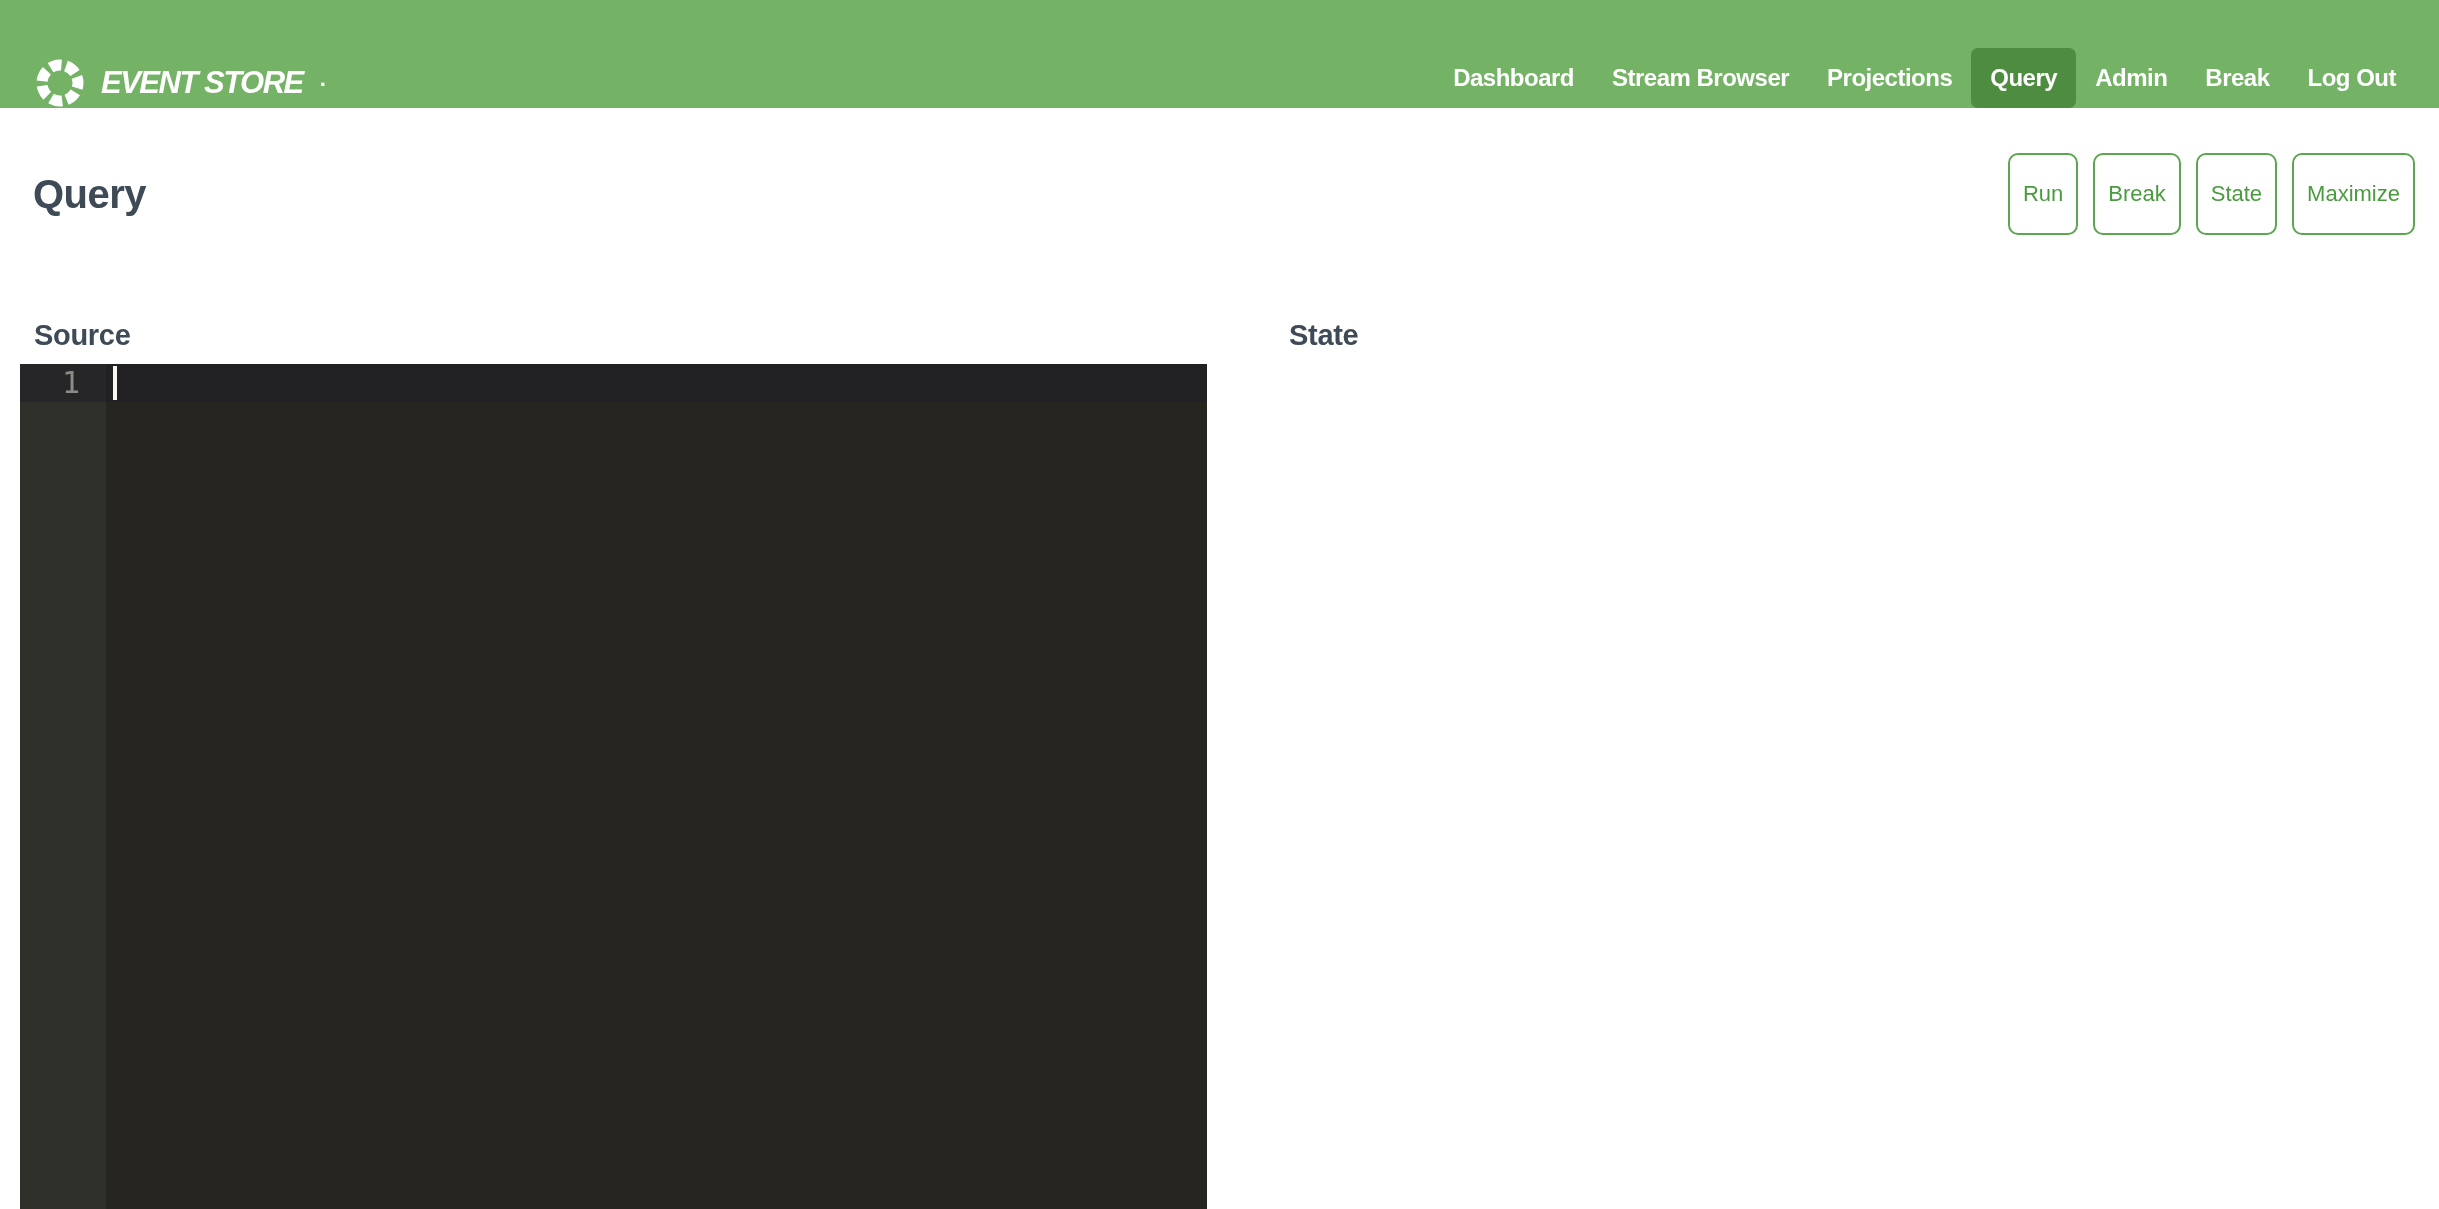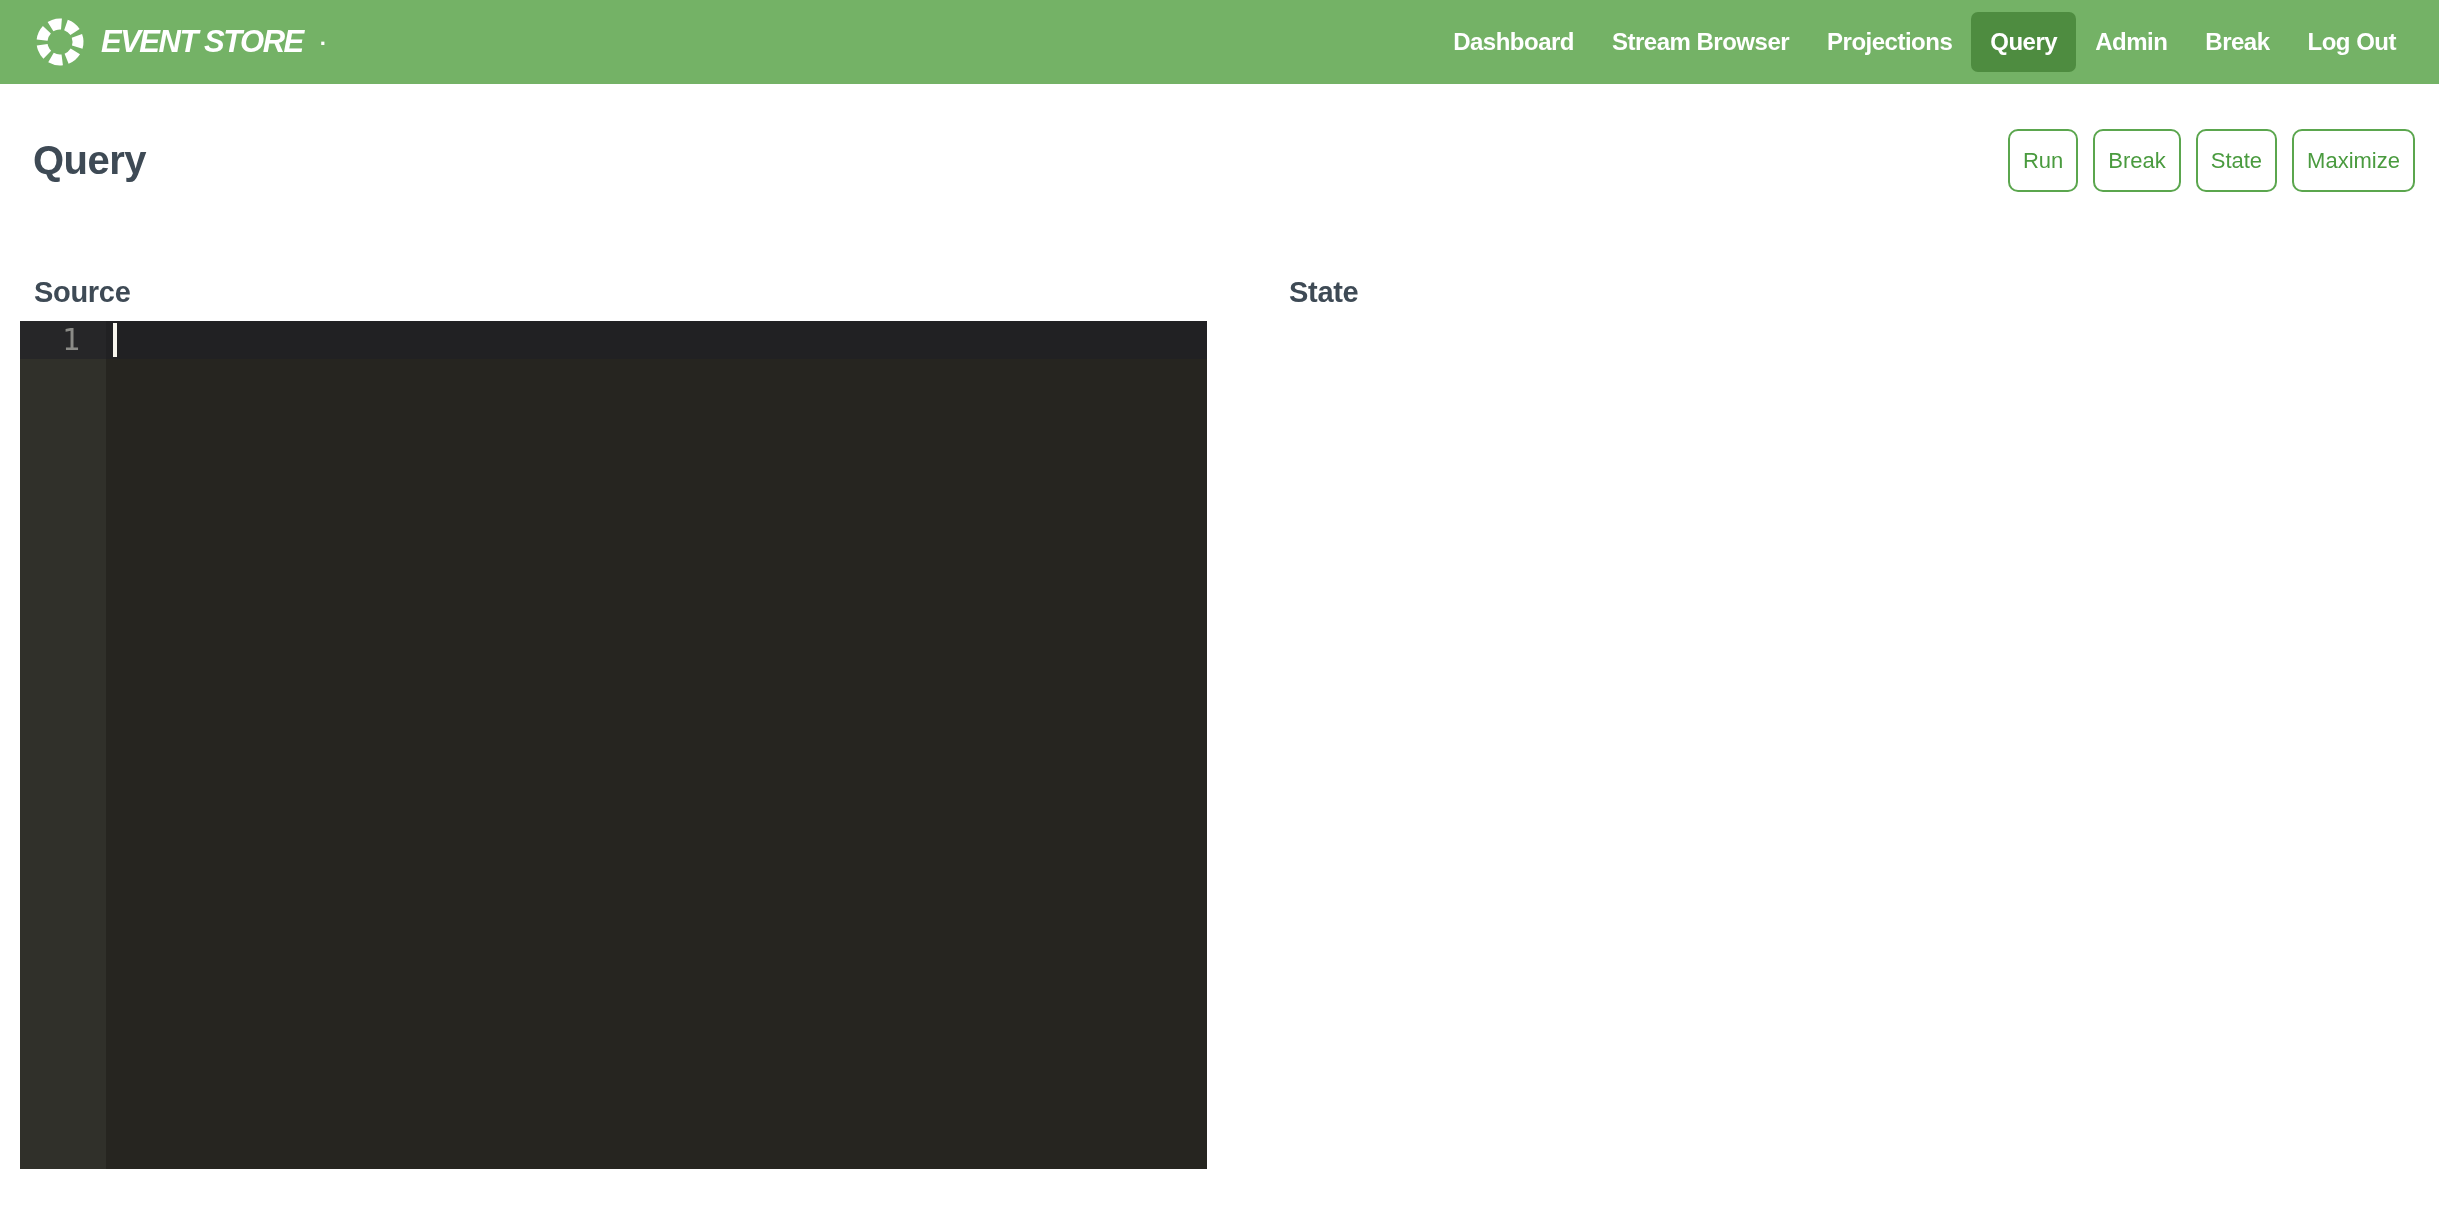--- a/index.html
+++ b/index.html
@@ -7,24 +7,24 @@
   body {
     width: 2439px; height: 1209px;
     background: #ffffff;
     font-family: "Liberation Sans", sans-serif;
     overflow: hidden;
     position: relative;
   }
 
   
   .navbar {
-    height: 84px;
+    height: 108px;
     background: #74b266;
     display: flex;
-    align-items: center;
+    align-items: flex-end;
     padding: 0 24px 0 35px;
   }
   .logo {
     display: flex;
     align-items: center;
     gap: 16px;
     color: #ffffff;
     cursor: pointer;
     text-decoration: none;
   }
@@ -69,21 +69,21 @@
   }
   h1.page-title {
     margin: 0;
     font-size: 40px;
     font-weight: bold;
     color: #3e4a55;
     letter-spacing: -0.5px;
   }
   .toolbar { display: flex; gap: 15px; }
   .btn {
-    height: 63px;
+    height: 82px;
     padding: 0 13px;
     font-size: 22px;
     font-family: "Liberation Sans", sans-serif;
     color: #4a9b3f;
     background: #ffffff;
     border: 2px solid #5ba64e;
     border-radius: 10px;
     cursor: pointer;
     white-space: nowrap;
   }

